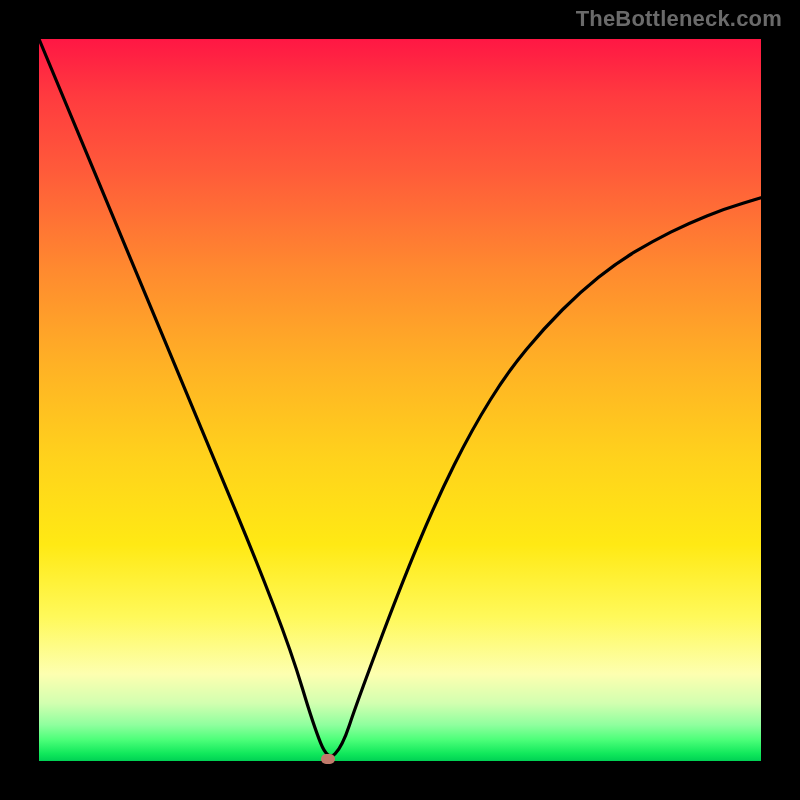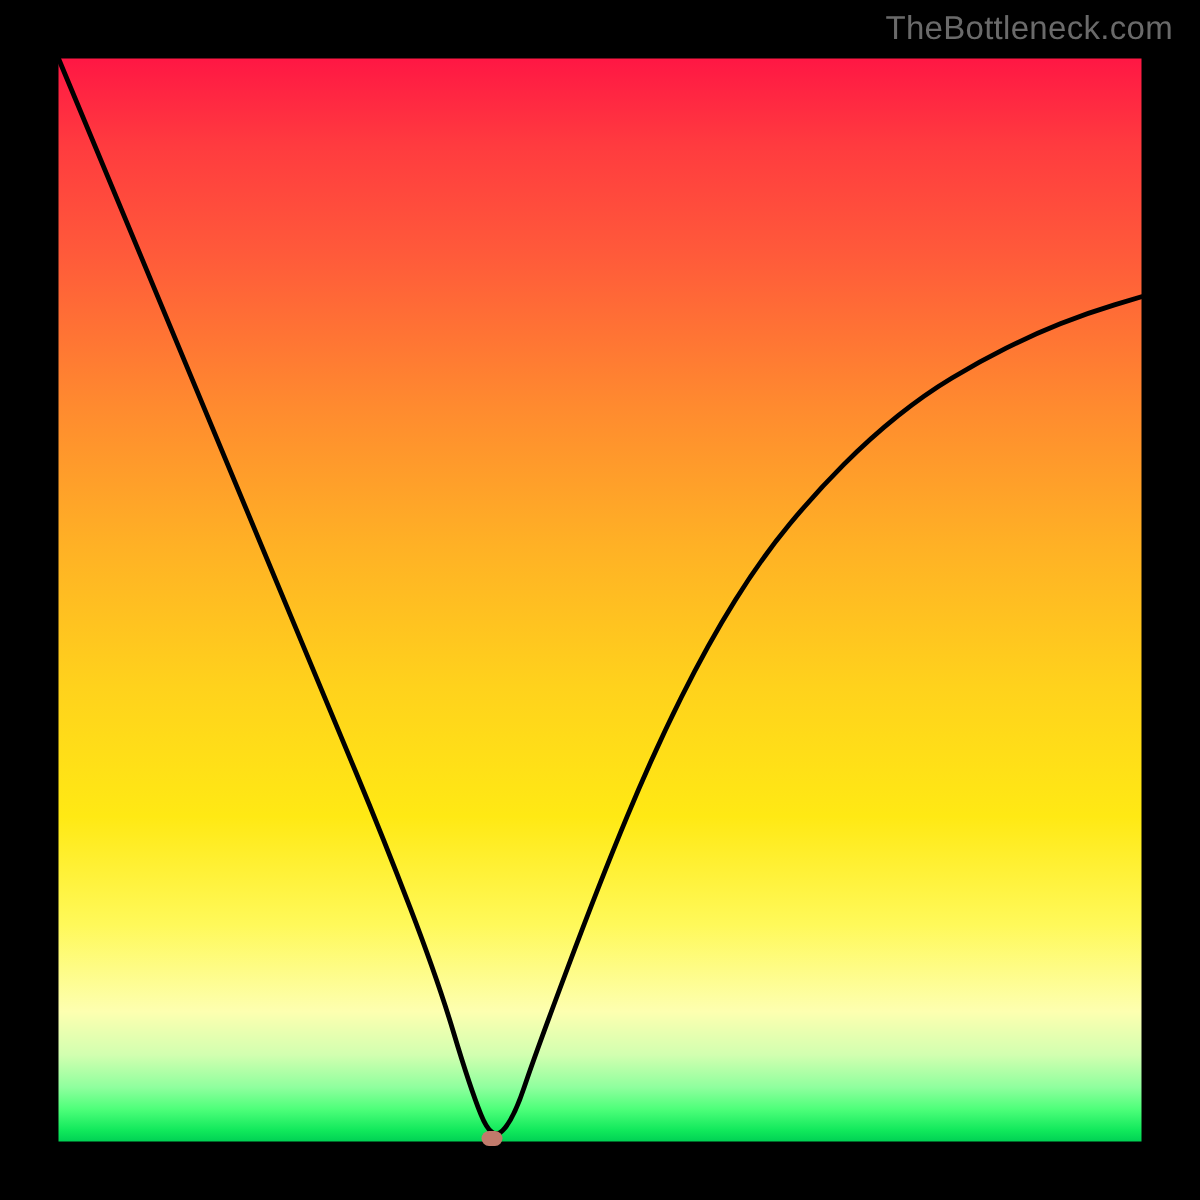--- a/index.html
+++ b/index.html
@@ -41,21 +41,21 @@
       #10e85b 99%,
       #00d154 100%
     );
   }
   .watermark {
     position: absolute;
     top: 6px;
     right: 18px;
     color: #6a6a6a;
     font-size: 22px;
-    font-weight: 400;
+    font-weight: 700;
     letter-spacing: 0.2px;
   }
   svg.curve {
     position: absolute;
     left: 0;
     top: 0;
     width: 722px;
     height: 722px;
     overflow: visible;
   }

